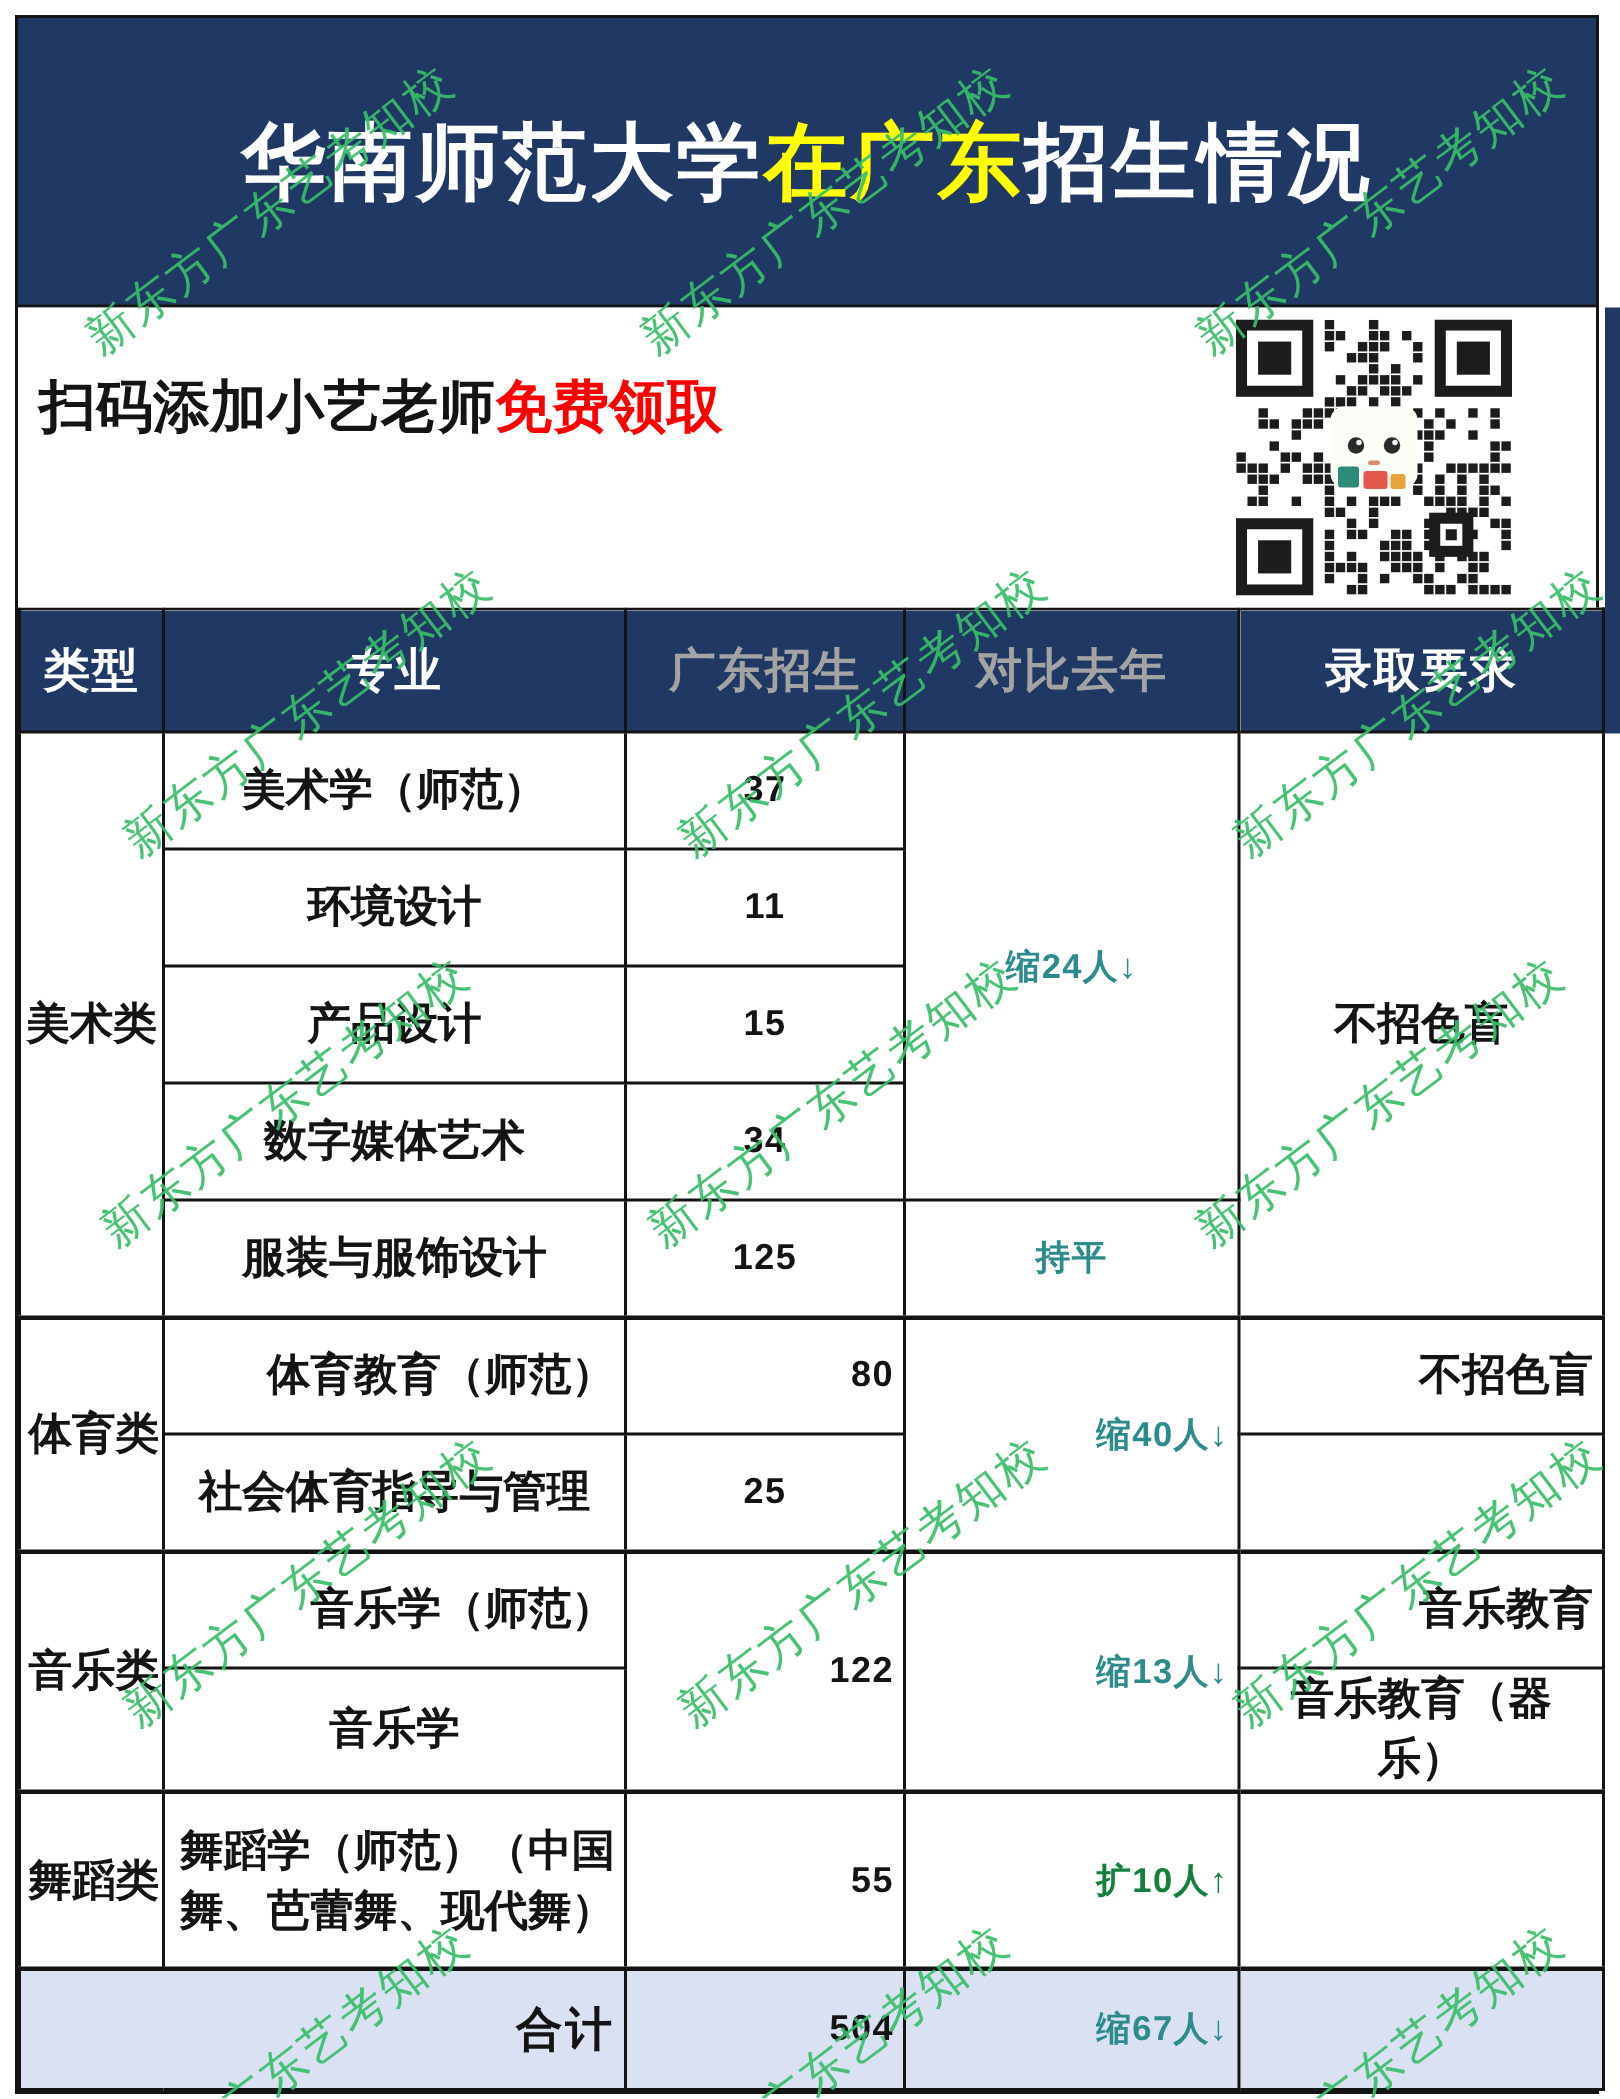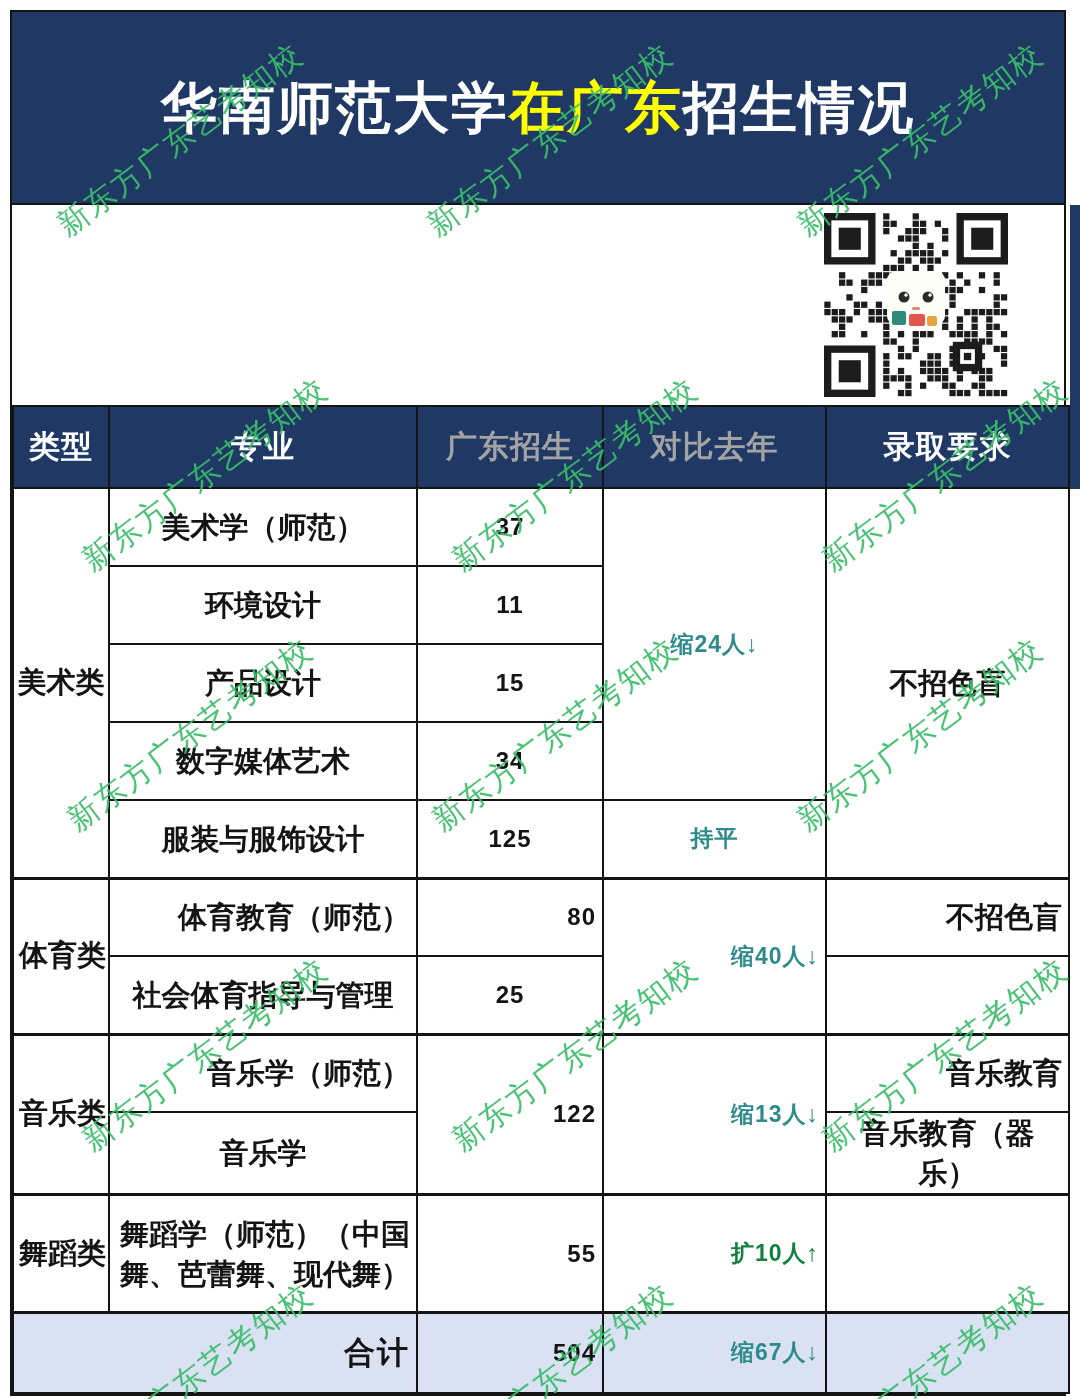--- a/index.html
+++ b/index.html
@@ -64,20 +64,21 @@
 <div class="page">
 
   <div class="frame">
 
     <header class="banner">
       <div class="banner-line1"><span>华南师范大学</span><span class="hl">在广东</span><span>招生情况</span></div>
     </header>
 
     <section class="promo">
       <div class="promo-text">
+        <div class="promo-line"><span>扫码添加小艺老师</span><span class="red">免费领取</span></div>
       </div>
       <div class="qr">
         <svg id="qr-svg" width="184" height="184" viewBox="0 0 184 184">
             <rect x="0" y="0" width="184" height="184" fill="#ffffff"></rect>
             <rect x="0.3" y="88.62" width="6.26" height="6.26" fill="#1c1c1c"></rect>
             <rect x="0.3" y="95.98" width="6.26" height="6.26" fill="#1c1c1c"></rect>
             <rect x="7.66" y="95.98" width="6.26" height="6.26" fill="#1c1c1c"></rect>
             <rect x="7.66" y="103.34" width="6.26" height="6.26" fill="#1c1c1c"></rect>
             <rect x="7.66" y="118.06" width="6.26" height="6.26" fill="#1c1c1c"></rect>
             <rect x="15.020000000000001" y="59.18" width="6.26" height="6.26" fill="#1c1c1c"></rect>

